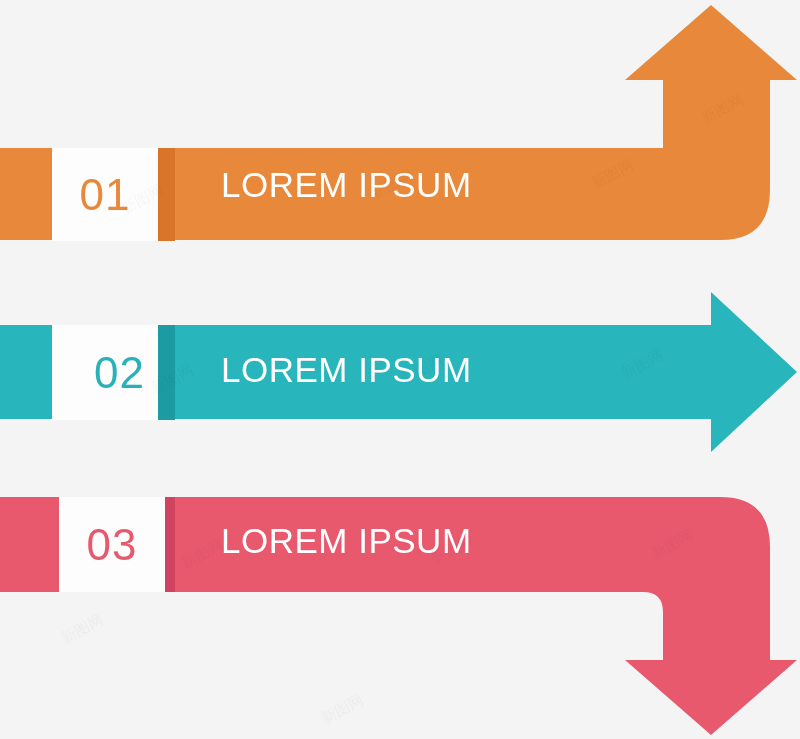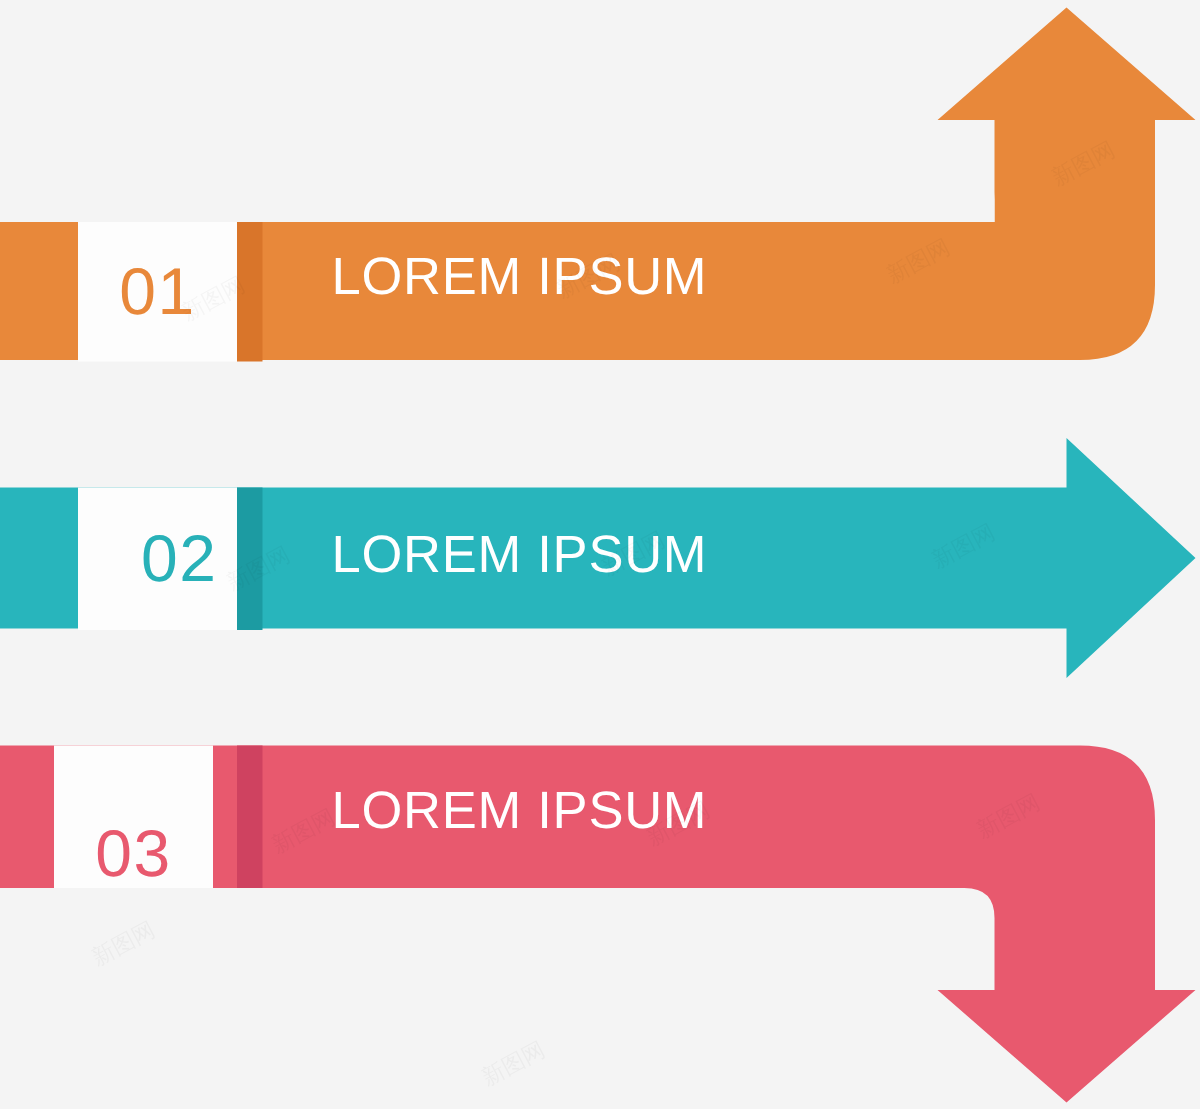--- a/index.html
+++ b/index.html
@@ -61,21 +61,21 @@
   }
   
   .num-box-1 { left: 52px; top: 148px; width: 106px; height: 93px; }
   .num-1 { color: #e8883a; }
   .label-1 { left: 221px; top: 167px; }
   
   .num-box-2 { left: 52px; top: 325px; width: 106px; height: 95px; }
   .num-2 { color: #28b1b8; margin-left: 29px; }
   .label-2 { left: 221px; top: 352px; }
   
-  .num-box-3 { left: 36px; top: 497px; width: 106px; height: 95px; align-items: flex-end; }
+  .num-box-3 { left: 59px; top: 497px; width: 106px; height: 95px; }
   .num-3 { color: #e8596e; }
   .label-3 { left: 221px; top: 523px; }
 
   .wm {
     position: absolute;
     color: rgba(0,0,0,0.035);
     font-size: 15px;
     font-family: "Liberation Sans", sans-serif;
     transform: rotate(-28deg);
     pointer-events: none;

